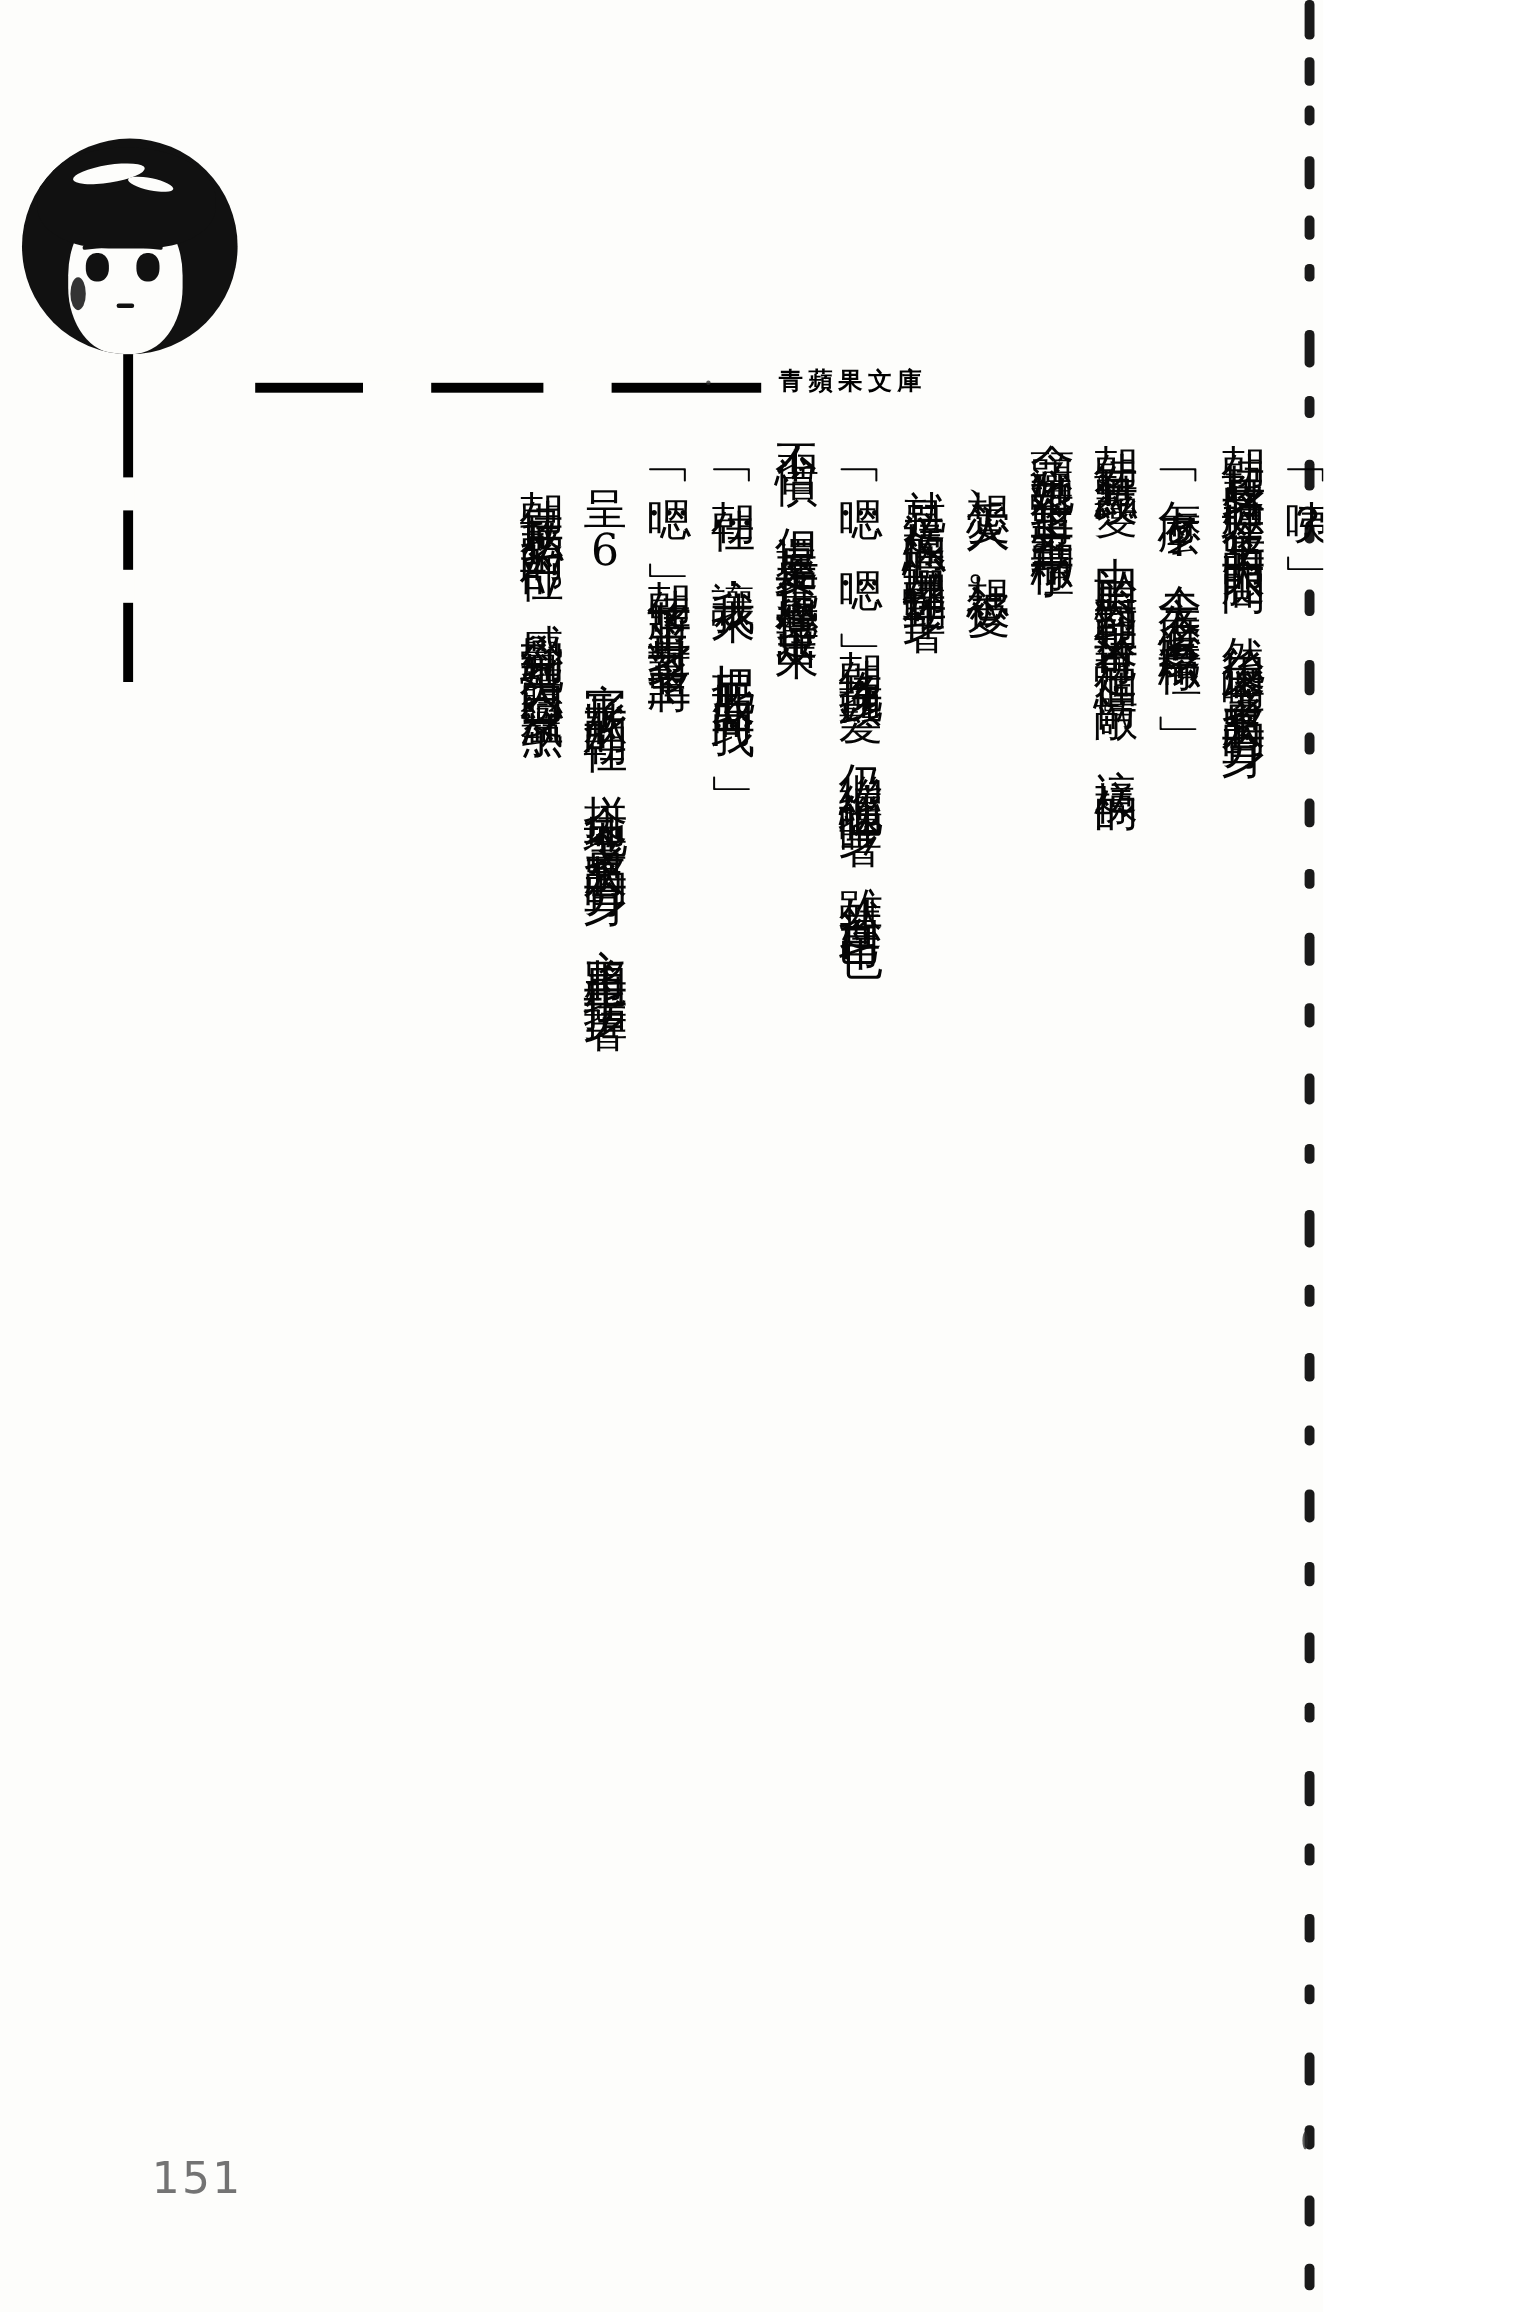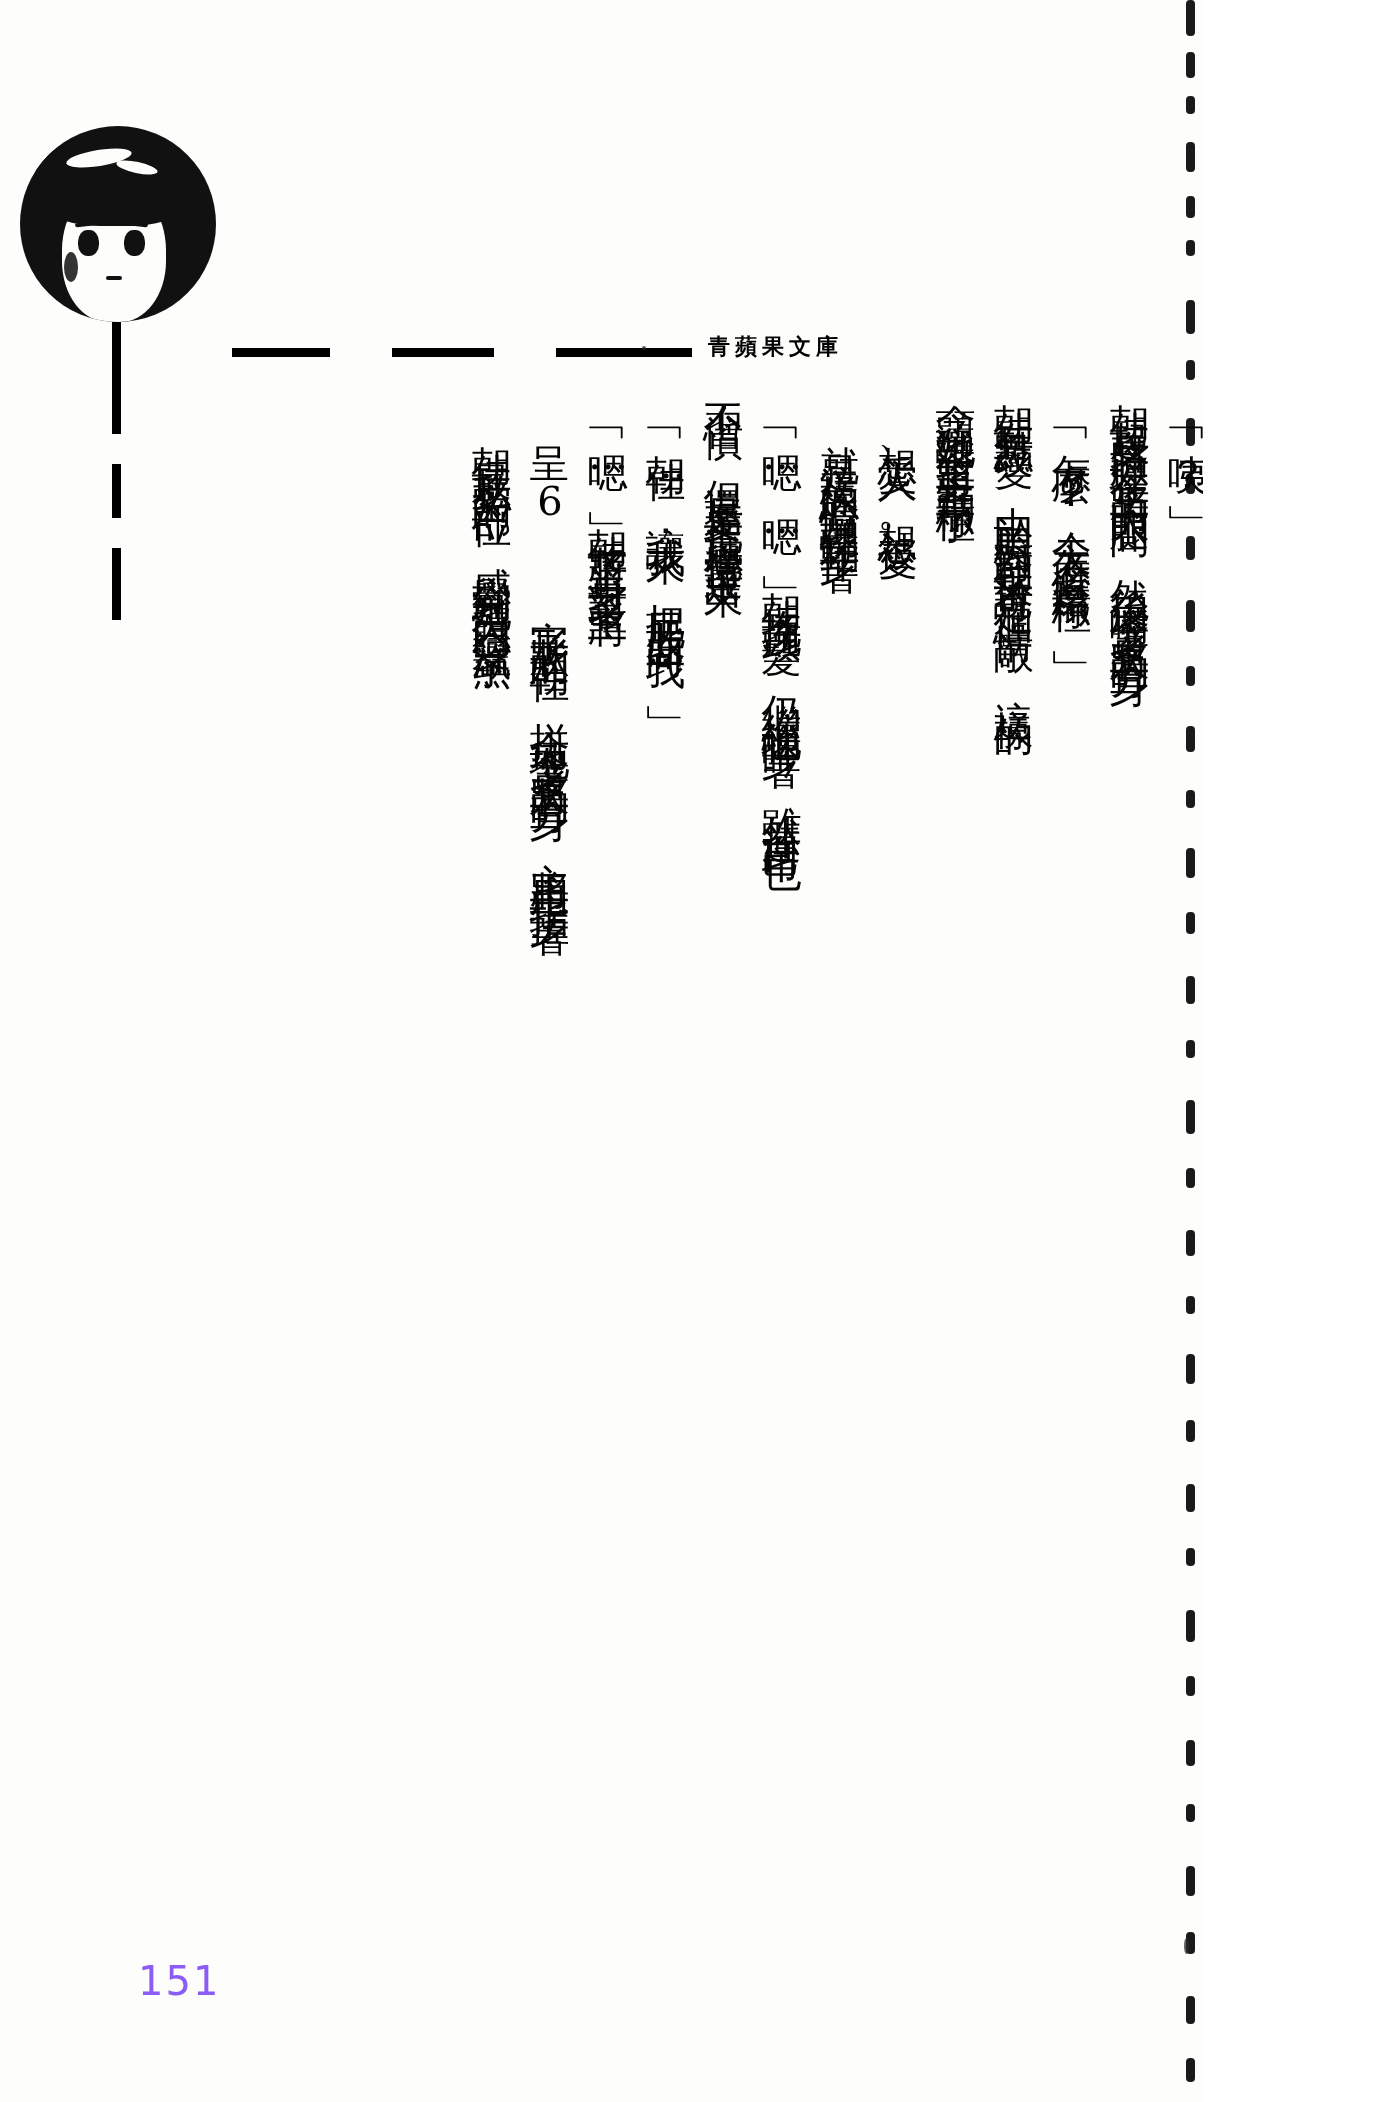--- a/index.html
+++ b/index.html
@@ -216,21 +216,21 @@
   .vline.indent1 { padding-top: 42px; }
 
   
   .folio {
     position: absolute;
     left: 138px;
     top: 1958px;
     font-family: "DejaVu Sans", "Liberation Sans", sans-serif;
     font-size: 40px;
     letter-spacing: 2px;
-    color: #8b5cf6;
+    color: #737373;
   }
 
   .speck {
     position: absolute;
     background: #2b2b2b;
     border-radius: 50%;
     opacity: .75;
   }
 </style>
 </head>

